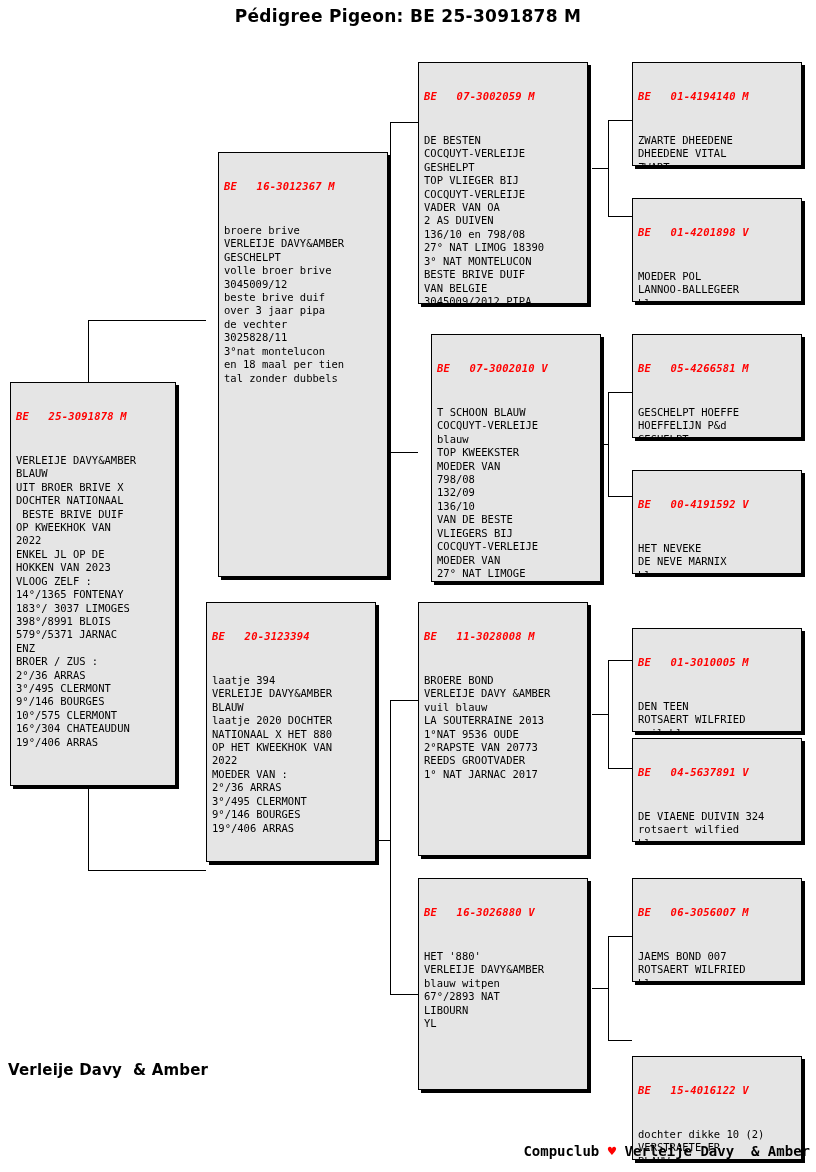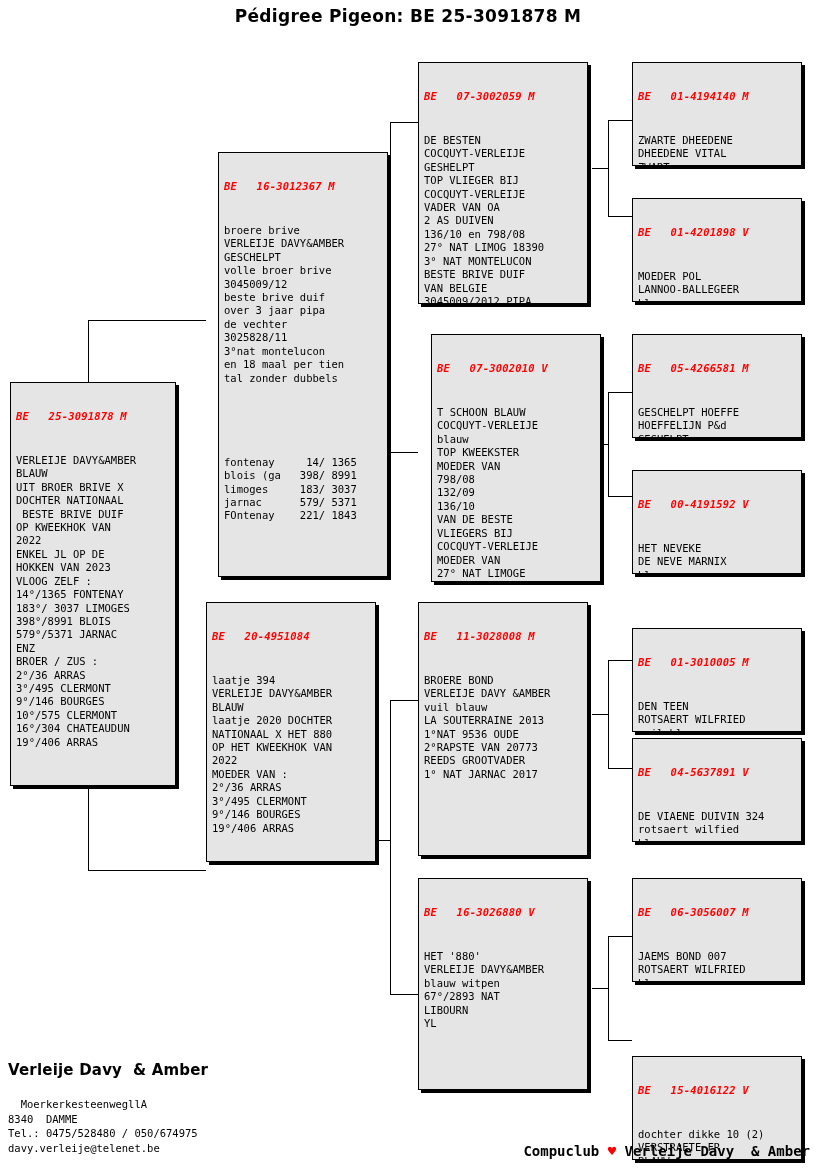--- a/index.html
+++ b/index.html
@@ -166,29 +166,24 @@
 GESCHELPT
 volle broer brive
 3045009/12
 beste brive duif
 over 3 jaar pipa
 de vechter
 3025828/11
 3°nat montelucon
 en 18 maal per tien
 tal zonder dubbels</span>
-  <span class="perf" style="margin-top:44px;">fontenay     14/ 1365
-blois (ga   398/ 8991
-limoges     183/ 3037
-jarnac      579/ 5371
-FOntenay    221/ 1843</span>
 </div>
 
 <div class="box" style="left:206px; top:602px; width:170px; height:260px;">
-  <span class="ring">BE   20-4951084</span>
+  <span class="ring">BE   20-3123394</span>
   <span class="lines">laatje 394
 VERLEIJE DAVY&amp;AMBER
 BLAUW
 laatje 2020 DOCHTER
 NATIONAAL X HET 880
 OP HET KWEEKHOK VAN
 2022
 MOEDER VAN :
 2°/36 ARRAS
 3°/495 CLERMONT
@@ -320,19 +315,15 @@
   <span class="ring">BE   15-4016122 V</span>
   <span class="lines">dochter dikke 10 (2)
 VERSTRAETE FR
 BLAUW
 half zus 4° nat
 asduif fond kbdb</span>
 </div>
 
 <div id="footer">
   <span class="fname">Verleije Davy  &amp; Amber</span>
-  <span>MoerkerkesteenwegllA
-8340  DAMME
-Tel.: 0475/528480 / 050/674975
-davy.verleije@telenet.be</span>
 </div>
 
 <div id="credit"><span>Compuclub </span><span class="heart">♥</span><span> Verleije Davy  &amp; Amber</span></div>
 
 </body></html>

